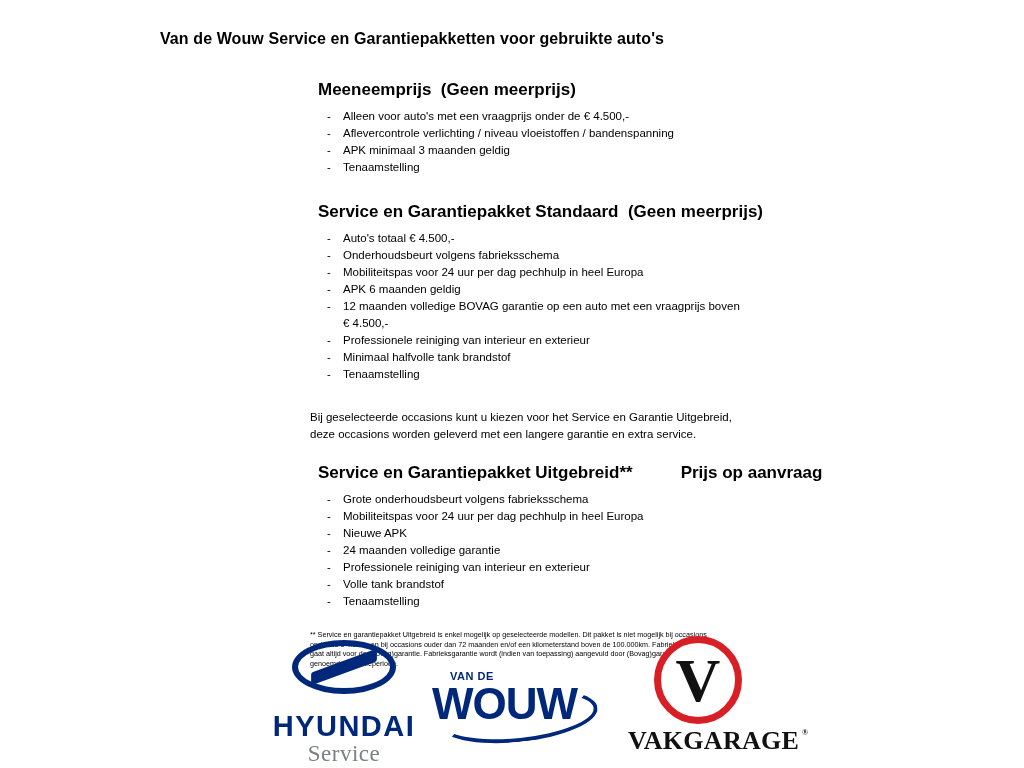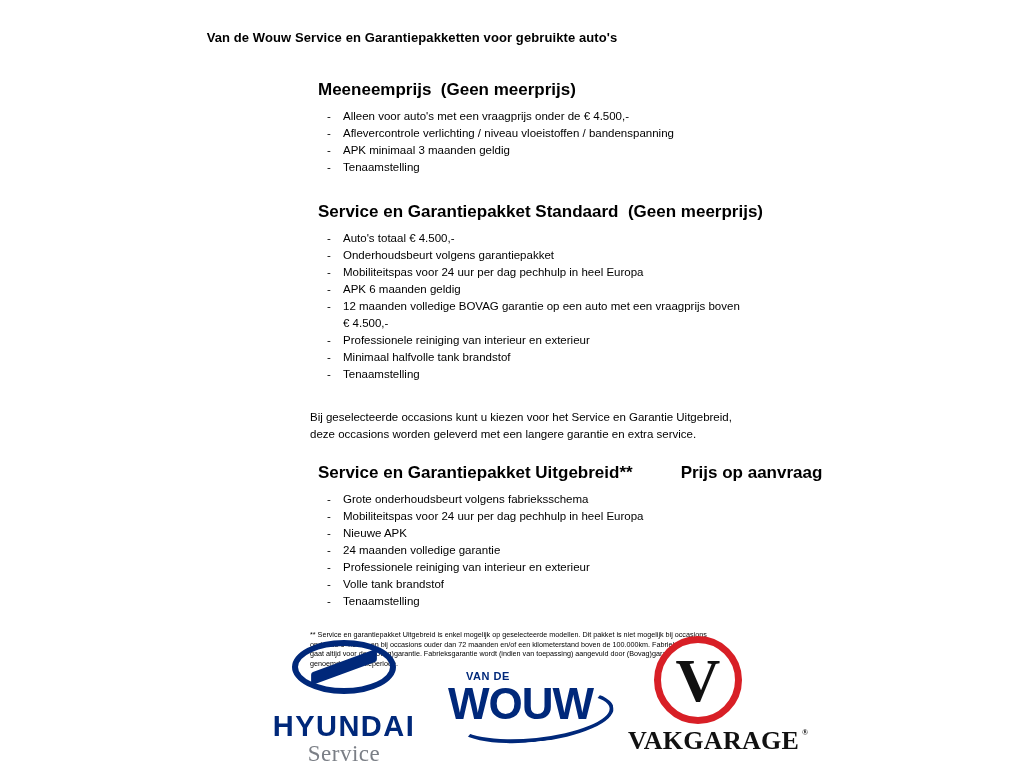--- a/index.html
+++ b/index.html
@@ -19,21 +19,21 @@
     width: 1024px;
     height: 768px;
     box-sizing: border-box;
   }
   .doc-title {
     position: absolute;
     left: 0;
     top: 30px;
     width: 824px;
     text-align: center;
-    font-size: 13px;
+    font-size: 16px;
     font-weight: bold;
     letter-spacing: 0.1px;
   }
   .content {
     position: absolute;
     left: 310px;
     top: 80px;
     width: 430px;
   }
   .section-head {
@@ -122,21 +122,21 @@
   .hy-service {
     font-family: "Liberation Serif", serif;
     font-size: 23px;
     color: #7b7f86;
     margin-top: -2px;
     letter-spacing: 0.5px;
   }
   
   .logo-wouw {
     position: absolute;
-    left: 448px;
+    left: 432px;
     top: 38px;
     width: 190px;
     text-align: left;
   }
   .vdw-small {
     font-family: "Liberation Sans", sans-serif;
     font-size: 11px;
     font-weight: bold;
     color: #00287a;
     letter-spacing: 0.5px;
@@ -227,21 +227,21 @@
       <li><span class="dash">-</span><span>Aflevercontrole verlichting / niveau vloeistoffen / bandenspanning</span></li>
       <li><span class="dash">-</span><span>APK minimaal 3 maanden geldig</span></li>
       <li><span class="dash">-</span><span>Tenaamstelling</span></li>
     </ul>
 
     <div class="gap-after-list"></div>
 
     <div class="section-head">Service en Garantiepakket Standaard  (Geen meerprijs)</div>
     <ul class="bullets">
       <li><span class="dash">-</span><span>Auto's totaal € 4.500,-</span></li>
-      <li><span class="dash">-</span><span>Onderhoudsbeurt volgens garantiepakket</span></li>
+      <li><span class="dash">-</span><span>Onderhoudsbeurt volgens fabrieksschema</span></li>
       <li><span class="dash">-</span><span>Mobiliteitspas voor 24 uur per dag pechhulp in heel Europa</span></li>
       <li><span class="dash">-</span><span>APK 6 maanden geldig</span></li>
       <li><span class="dash">-</span><span>12 maanden volledige BOVAG garantie op een auto met een vraagprijs boven € 4.500,-</span></li>
       <li><span class="dash">-</span><span>Professionele reiniging van interieur en exterieur</span></li>
       <li><span class="dash">-</span><span>Minimaal halfvolle tank brandstof</span></li>
       <li><span class="dash">-</span><span>Tenaamstelling</span></li>
     </ul>
 
     <div class="gap-after-list"></div>
 

